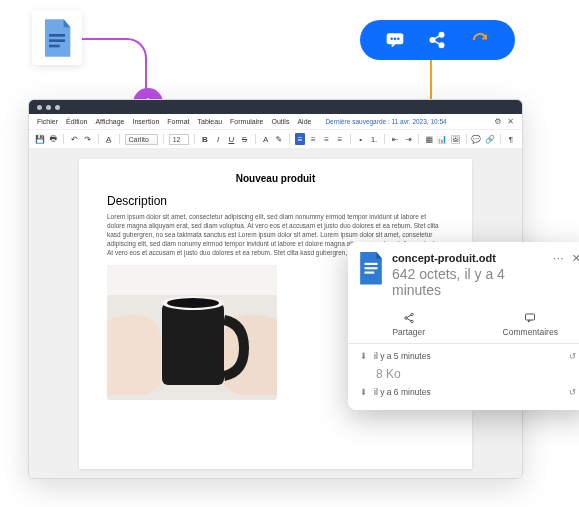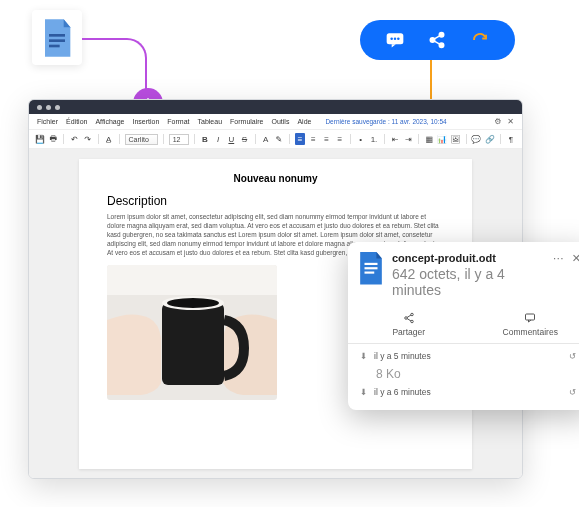--- a/index.html
+++ b/index.html
@@ -177,21 +177,21 @@
     <span class="tb-btn">📊</span>
     <span class="tb-btn">🖼</span>
     <span class="sep"></span>
     <span class="tb-btn">💬</span>
     <span class="tb-btn">🔗</span>
     <span class="sep"></span>
     <span class="tb-btn">¶</span>
   </div>
   <div class="doc-canvas">
     <div class="page">
-      <h2>Nouveau nonumy</h2>
+      <h2>Nouveau produit</h2>
       <div class="section-label">Description</div>
       <div class="para">Lorem ipsum dolor sit amet, consectetur adipiscing elit, sed diam nonummy eirmod tempor invidunt ut labore et dolore magna aliquyam erat, sed diam voluptua. At vero eos et accusam et justo duo dolores et ea rebum. Stet clita kasd gubergren, no sea takimata sanctus est Lorem ipsum dolor sit amet. Lorem ipsum dolor sit amet, consetetur adipiscing elit, sed diam nonumy eirmod tempor invidunt ut labore et dolore magna aliquyam erat, sed diam voluptua. At vero eos et accusam et justo duo dolores et ea rebum. Stet clita kasd gubergren, no sea takimata sanctus est.</div>
       <div class="product-img">
         <svg viewBox="0 0 170 135" width="170" height="135">
           <rect width="170" height="135" fill="#ebe8e4"></rect>
           <rect x="0" y="0" width="170" height="30" fill="#f6f4f1"></rect>
 
           <path d="M0 55 q25 -10 42 -2 q10 5 12 20 l0 45 q-5 10 -20 12 l-34 0 z" fill="#f3dfd0"></path>
 
           <path d="M170 55 q-25 -10 -42 -2 q-10 5 -12 20 l0 45 q5 10 20 12 l34 0 z" fill="#f0dccc"></path>

